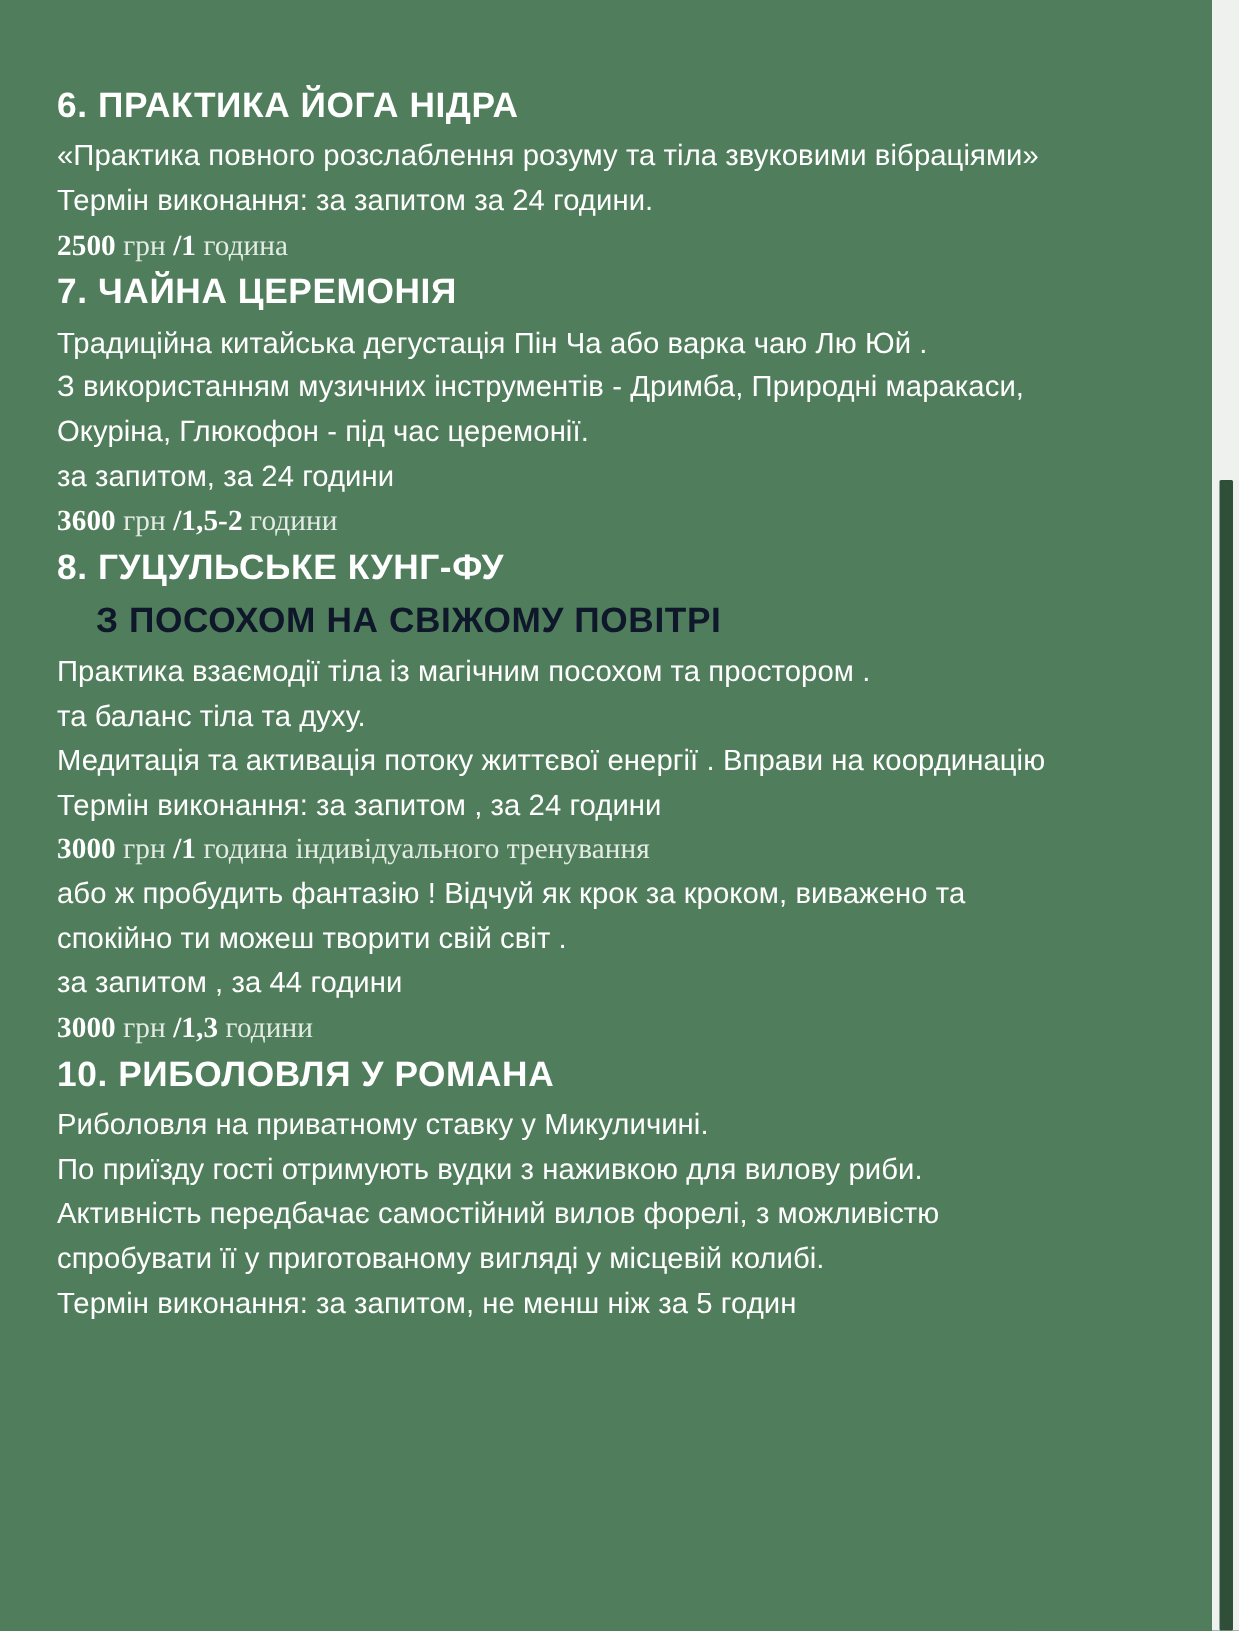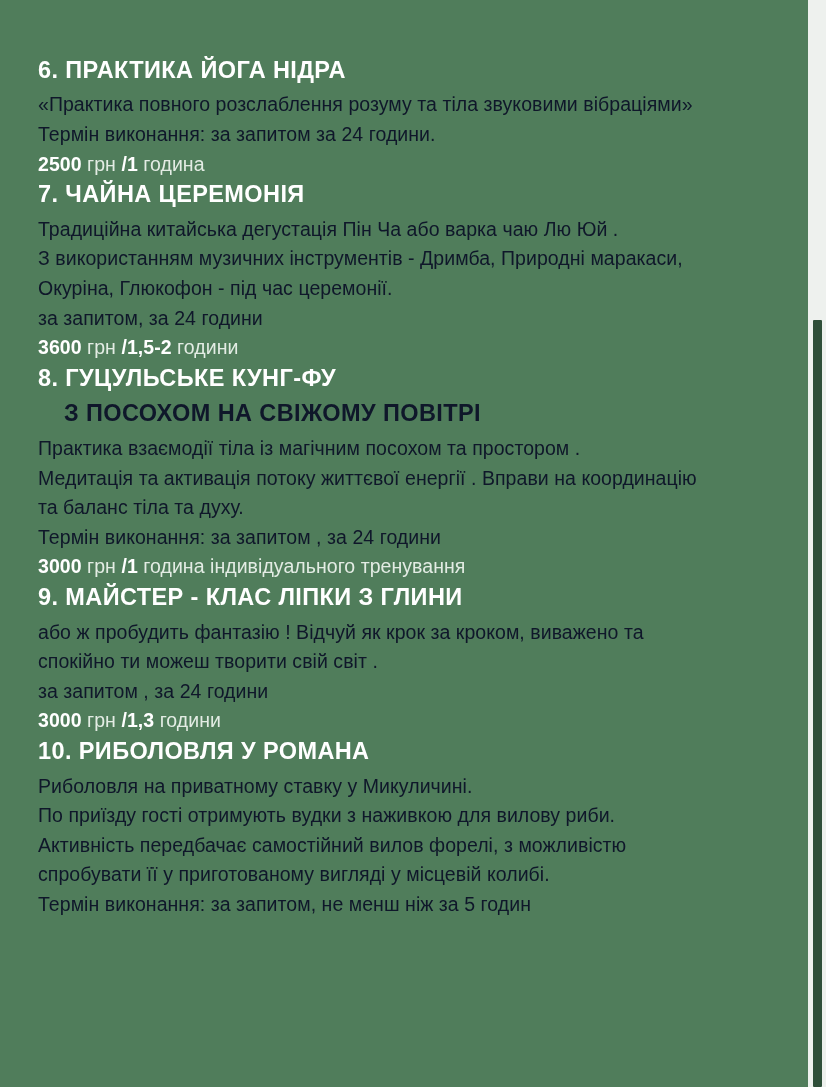--- a/index.html
+++ b/index.html
@@ -54,36 +54,37 @@
     font-size: 23.5px;
     font-weight: bold;
     letter-spacing: 0.4px;
     line-height: 1.34;
     margin: 0 0 4px 0;
     padding-left: 26px;
     white-space: nowrap;
   }
 
   .body-line {
-    color: #0f172a;
+    color: #ffffff;
     font-size: 19.5px;
     font-weight: normal;
     line-height: 1.52;
     letter-spacing: 0.05px;
     margin: 0;
     white-space: nowrap;
   }
 
   .price-line {
     color: #e3ece4;
     font-size: 19.5px;
     line-height: 1.52;
     letter-spacing: 0.05px;
     margin: 0;
     white-space: nowrap;
+    font-family: Liberation Serif, serif;
   }
   .price-line .amt {
     color: #ffffff;
     font-weight: bold;
   }
   .price-line .sep {
     color: #ffffff;
     font-weight: bold;
   }
   .price-line .dur {
@@ -151,36 +152,35 @@
         <span class="unit">грн</span>
         <span class="sep">/</span><span class="dur">1,5-2</span>
         <span class="unit">години</span>
       </div>
     </div>
 
     <div class="section sec-gap">
       <div class="heading">8. ГУЦУЛЬСЬКЕ КУНГ-ФУ</div>
       <div class="heading-line2">З ПОСОХОМ НА СВІЖОМУ ПОВІТРІ</div>
       <div class="body-line">Практика взаємодії тіла із магічним посохом та простором .</div>
+      <div class="body-line">та баланс тіла та духу.</div>
       <div class="body-line">Медитація та активація потоку життєвої енергії . Вправи на координацію</div>
-      <div class="body-line">та баланс тіла та духу.</div>
       <div class="body-line">Термін виконання: за запитом , за 24 години</div>
       <div class="price-line">
         <span class="amt">3000</span>
         <span class="unit">грн</span>
         <span class="sep">/</span><span class="dur">1</span>
         <span class="unit">година індивідуального тренування</span>
       </div>
     </div>
 
     <div class="section sec-gap">
-      <div class="heading">9. МАЙСТЕР - КЛАС ЛІПКИ З ГЛИНИ</div>
       <div class="body-line">або ж пробудить фантазію ! Відчуй як крок за кроком, виважено та</div>
       <div class="body-line">спокійно ти можеш творити свій світ .</div>
-      <div class="body-line">за запитом , за 24 години</div>
+      <div class="body-line">за запитом , за 44 години</div>
       <div class="price-line">
         <span class="amt">3000</span>
         <span class="unit">грн</span>
         <span class="sep">/</span><span class="dur">1,3</span>
         <span class="unit">години</span>
       </div>
     </div>
 
     <div class="section sec-gap">
       <div class="heading">10. РИБОЛОВЛЯ У РОМАНА</div>

